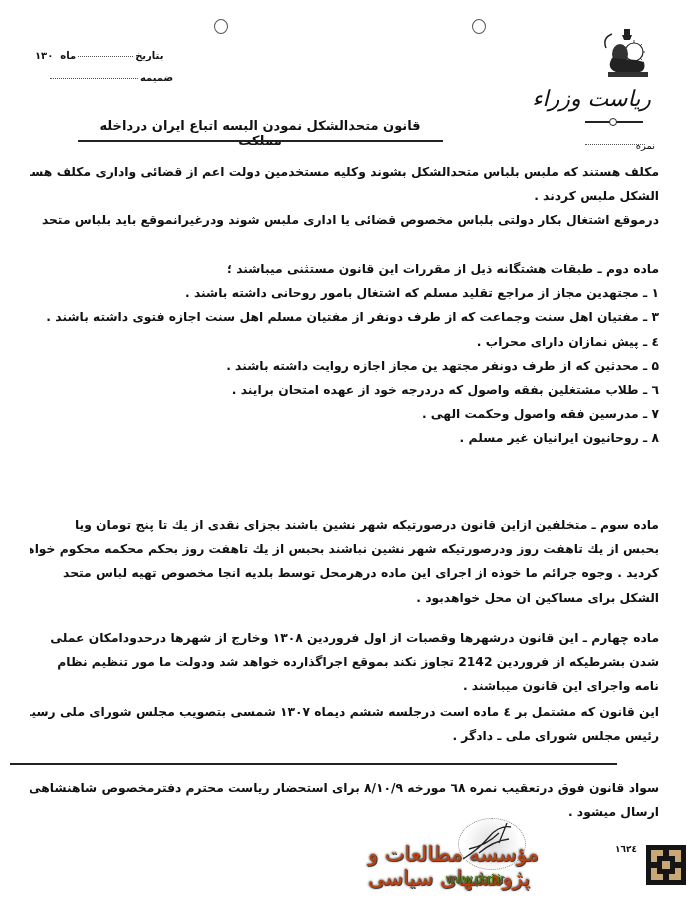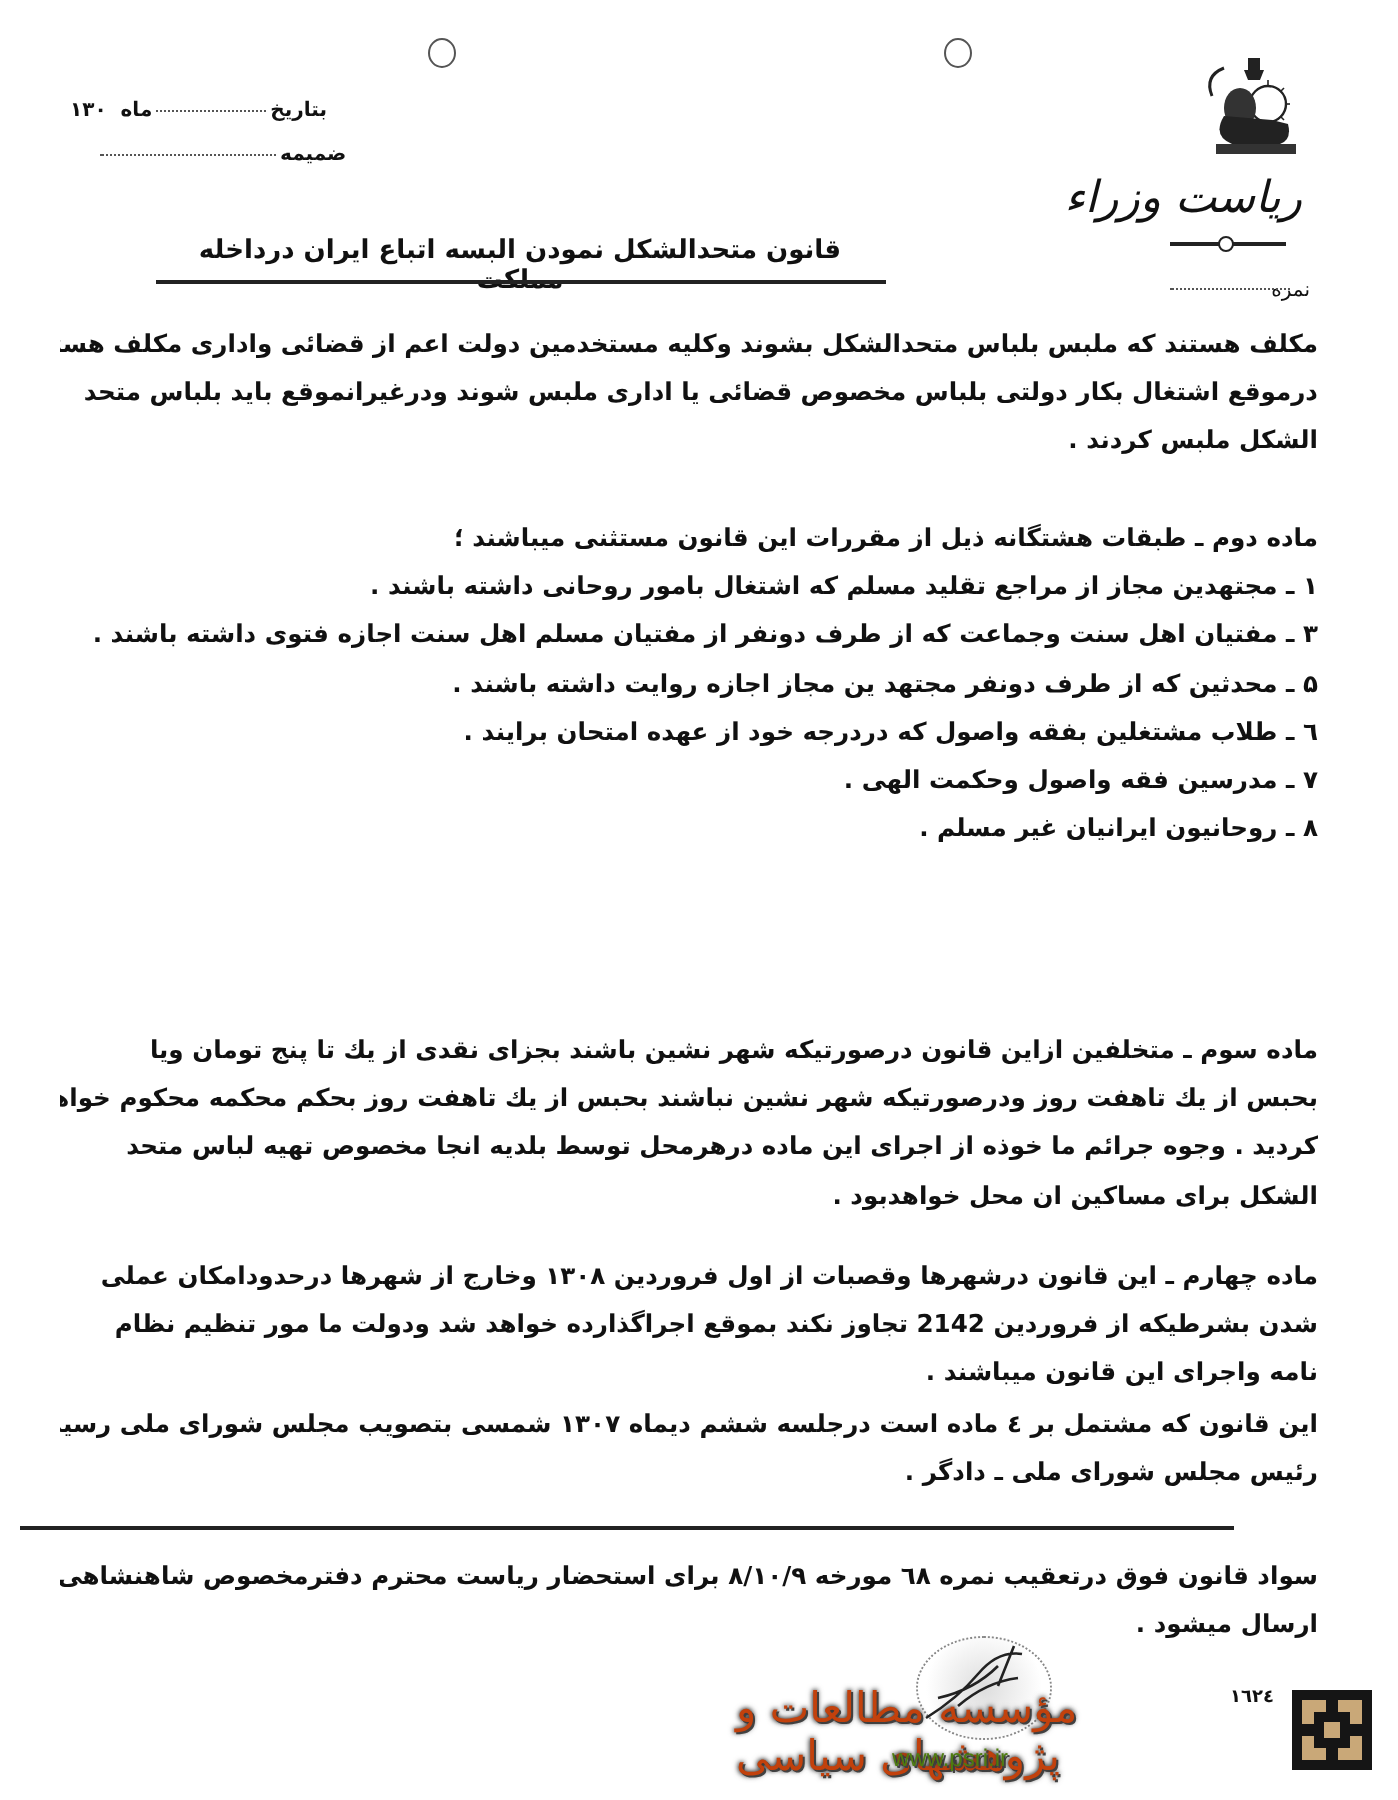--- a/index.html
+++ b/index.html
@@ -63,28 +63,29 @@
 </div>
 <div class="att-line rtl">
   <span>ضمیمه</span><span class="att-dots"></span>
 </div>
 
 <div class="title rtl">قانون متحدالشکل نمودن البسه اتباع ایران درداخله مملکت</div>
 <div class="title-rule"></div>
 
 <div class="para rtl" style="top:160px;">
   <span class="line">مکلف هستند که ملبس بلباس متحدالشکل بشوند وکلیه مستخدمین دولت اعم از قضائی واداری مکلف هستند</span>
+  <span class="line">الشکل ملبس کردند .</span>
   <span class="line">درموقع اشتغال بکار دولتی بلباس مخصوص قضائی یا اداری ملبس شوند ودرغیرانموقع باید بلباس متحد</span>
-  <span class="line">الشکل ملبس کردند .</span>
 </div>
 
 <div class="para rtl" style="top:257px;">
   <span class="line">ماده دوم ـ طبقات هشتگانه ذیل از مقررات این قانون مستثنی میباشند ؛</span>
   <span class="line">۱ ـ مجتهدین مجاز از مراجع تقلید مسلم که اشتغال بامور روحانی داشته باشند .</span>
   <span class="line">۳ ـ مفتیان اهل سنت وجماعت که از طرف دونفر از مفتیان مسلم اهل سنت اجازه فتوی داشته باشند .</span>
+  <span class="line">٤ ـ پیش نمازان دارای محراب .</span>
   <span class="line">۵ ـ محدثین که از طرف دونفر مجتهد ین مجاز اجازه روایت داشته باشند .</span>
   <span class="line">٦ ـ طلاب مشتغلین بفقه واصول که دردرجه خود از عهده امتحان برایند .</span>
   <span class="line">۷ ـ مدرسین فقه واصول وحکمت الهی .</span>
   <span class="line">۸ ـ روحانیون ایرانیان غیر مسلم .</span>
 </div>
 
 <div class="para rtl" style="top:513px;">
   <span class="line">ماده سوم ـ متخلفین ازاین قانون درصورتیکه شهر نشین باشند بجزای نقدی از یك تا پنج تومان ویا</span>
   <span class="line">بحبس از یك تاهفت روز ودرصورتیکه شهر نشین نباشند بحبس از یك تاهفت روز بحکم محکمه محکوم خواهند</span>
   <span class="line">کردید . وجوه جرائم ما خوذه از اجرای این ماده درهرمحل توسط بلدیه انجا مخصوص تهیه لباس متحد</span>

